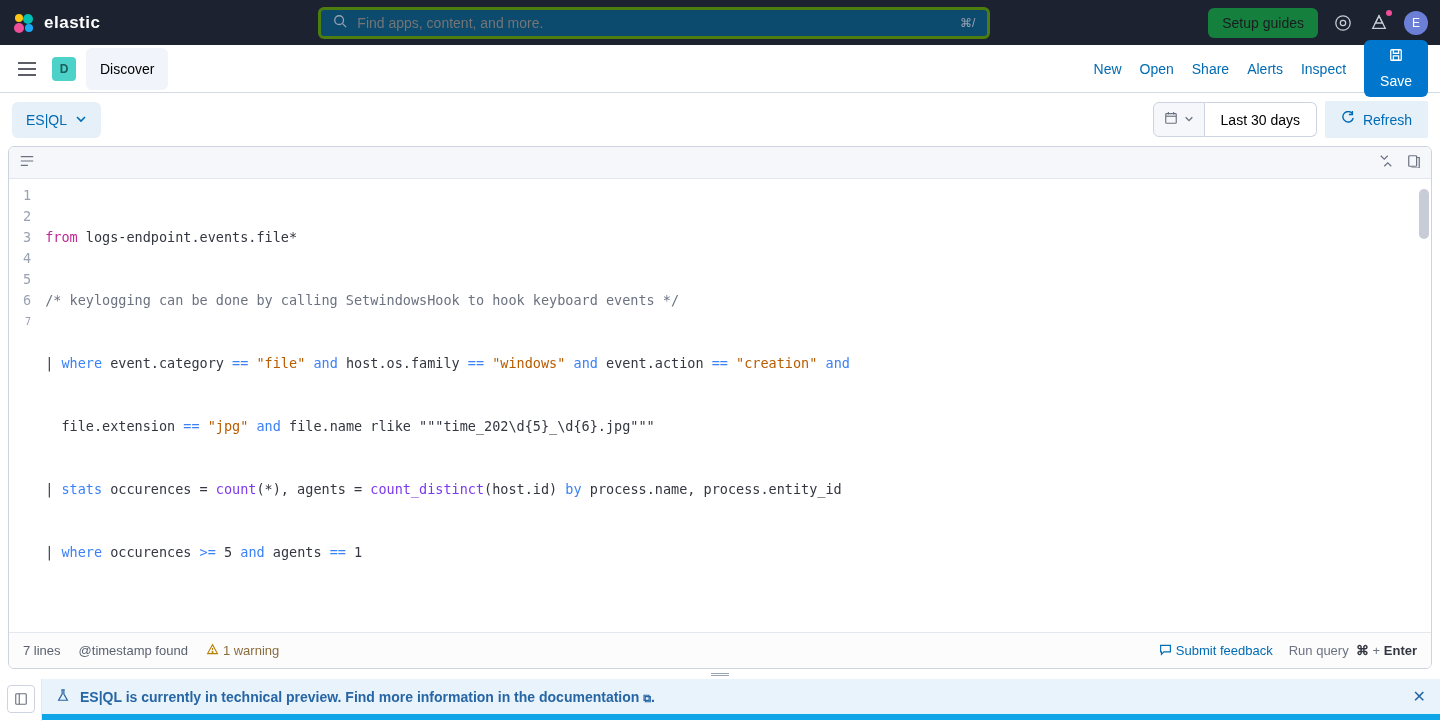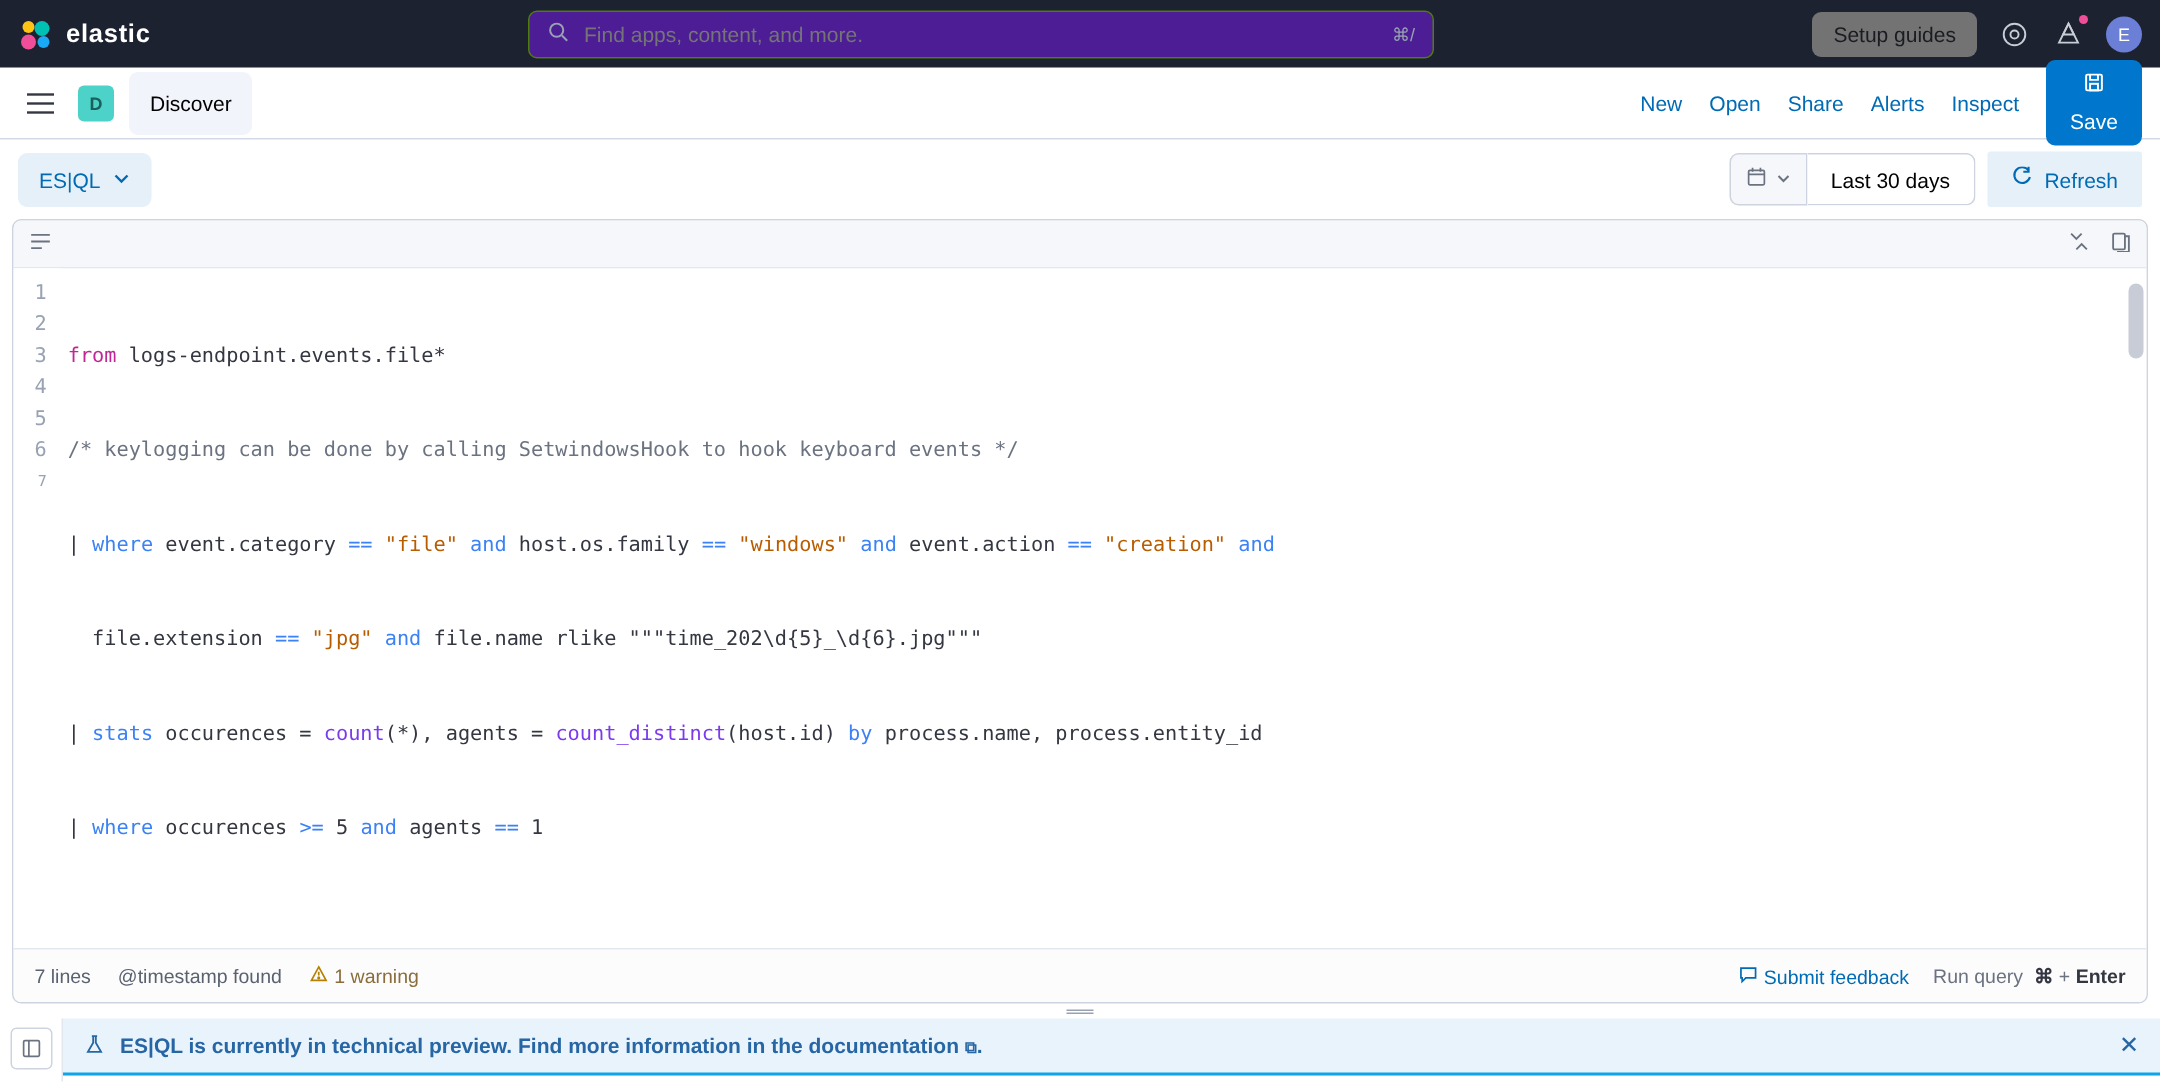--- a/index.html
+++ b/index.html
@@ -3,25 +3,25 @@
 <meta charset="utf-8">
 <style>
 * { box-sizing: border-box; margin: 0; padding: 0; }
 body { font-family: -apple-system, BlinkMacSystemFont, 'Segoe UI', Helvetica, Arial, sans-serif; background: #fff; color: #343741; font-size: 14px; width: 1440px; height: 721px; overflow: hidden; }
 
 
 .top-header { height: 45px; background: #1d2230; display: flex; align-items: center; padding: 16px 12px; gap: 12px; }
 .elastic-logo { display: flex; align-items: center; gap: 8px; }
 .elastic-cluster { width: 24px; height: 24px; position: relative; }
 .elastic-word { color: #fff; font-weight: 700; font-size: 17px; letter-spacing: 0.5px; }
-.search-bar { margin-left: auto; margin-right: auto; width: 604px; height: 32px; background: #4c1d95; border-radius: 6px; border: 1px solid #4d7c0f; display: flex; align-items: center; padding: 0 12px; gap: 10px; color: #98a2b3; }
+.search-bar { margin-left: auto; margin-right: auto; width: 672px; height: 32px; background: #0c4a6e; border-radius: 6px; border: 3px solid #4d7c0f; display: flex; align-items: center; padding: 0 12px; gap: 10px; color: #98a2b3; }
 .search-bar input { flex: 1; background: transparent; border: none; color: #98a2b3; font-size: 14px; outline: none; }
 .search-shortcut { font-size: 12px; color: #98a2b3; }
 .header-right { display: flex; align-items: center; gap: 14px; }
-.setup-guides { background: #737373; color: #1a1c21; padding: 7px 14px; border-radius: 6px; font-size: 14px; font-weight: 500; border: none; cursor: pointer; }
+.setup-guides { background: #15803d; color: #1a1c21; padding: 7px 14px; border-radius: 6px; font-size: 14px; font-weight: 500; border: none; cursor: pointer; }
 .header-icon-btn { width: 22px; height: 22px; display: flex; align-items: center; justify-content: center; color: #c9cdd6; cursor: pointer; position: relative; }
 .avatar-dot { width: 24px; height: 24px; border-radius: 50%; background: #6b7fd7; color: #fff; display: flex; align-items: center; justify-content: center; font-size: 12px; font-weight: 500; }
 
 
 .sub-header { height: 48px; border-bottom: 1px solid #d3dae6; display: flex; align-items: center; padding: 0 12px; gap: 10px; }
 .hamburger { cursor: pointer; padding: 6px; }
 .hamburger svg { display: block; }
 .app-icon { width: 24px; height: 24px; border-radius: 4px; background: #4dd2ca; display: flex; align-items: center; justify-content: center; color: #1a5f5a; font-weight: 700; font-size: 12px; }
 .discover-btn { background: #f1f4fa; border: none; border-radius: 6px; padding: 13px 14px; font-size: 14px; cursor: pointer; }
 .sub-header-right { margin-left: auto; display: flex; align-items: center; gap: 18px; }
@@ -51,35 +51,35 @@
 .kw-func { color: #7c3aed; }
 .kw-by { color: #3b82f6; }
 .str { color: #b85c00; }
 .com { color: #6b7280; }
 .code-scrollbar { position:absolute; right: 2px; top: 10px; bottom: 10px; width: 10px; display: flex; align-items: flex-start; }
 .code-scrollbar .thumb { width: 10px; height: 50px; background: #c7ccd6; border-radius: 5px; }
 
 .editor-status { height: 36px; border-top: 1px solid #e3e8ef; display: flex; align-items: center; padding: 0 14px; gap: 18px; font-size: 13px; color: #5a6270; background: #fcfcfd; }
 .warning-pill { color: #8a6d3b; display: flex; align-items: center; gap: 4px; }
 .editor-status .right { margin-left: auto; display: flex; align-items: center; gap: 16px; }
-.feedback-link { color: #006bb4; display: flex; align-items: flex-end; gap: 4px; }
+.feedback-link { color: #006bb4; display: flex; align-items: center; gap: 4px; }
 .run-hint { color: #6b7280; }
 .run-hint .kbd { font-weight: 700; color: #343741; }
 
 
 .drag-handle { height: 10px; display: flex; justify-content: center; align-items: center; cursor: ns-resize; }
 .drag-handle div { width: 18px; height: 3px; border-top: 1px solid #98a2b3; border-bottom: 1px solid #98a2b3; }
 
 
 .results { display: flex; }
 .side-rail { width: 42px; border-right: 1px solid #e3e8ef; display: flex; flex-direction: column; align-items: center; padding-top: 6px; }
 .side-rail-btn { width: 28px; height: 28px; border: 1px solid #cdd3df; border-radius: 4px; display:flex; align-items:center; justify-content:center; cursor:pointer; }
 .results-main { flex: 1; }
 
-.preview-banner { background: #e9f3fb; border-bottom: 2px solid #0ea5e9; padding: 8px 14px; display: flex; align-items: center; gap: 10px; color: #2766a5; }
+.preview-banner { background: #e9f3fb; border-bottom: 6px solid #0ea5e9; padding: 8px 14px; display: flex; align-items: center; gap: 10px; color: #2766a5; }
 .preview-banner .close-x { margin-left: auto; color: #2766a5; cursor: pointer; font-size: 16px; }
 .preview-banner a { font-weight: 600; }
 .ext-icon { font-size: 11px; }
 
 .hits-row { display: flex; align-items: center; padding: 14px 16px; }
 
 </style>
 </head>
 <body>
 

